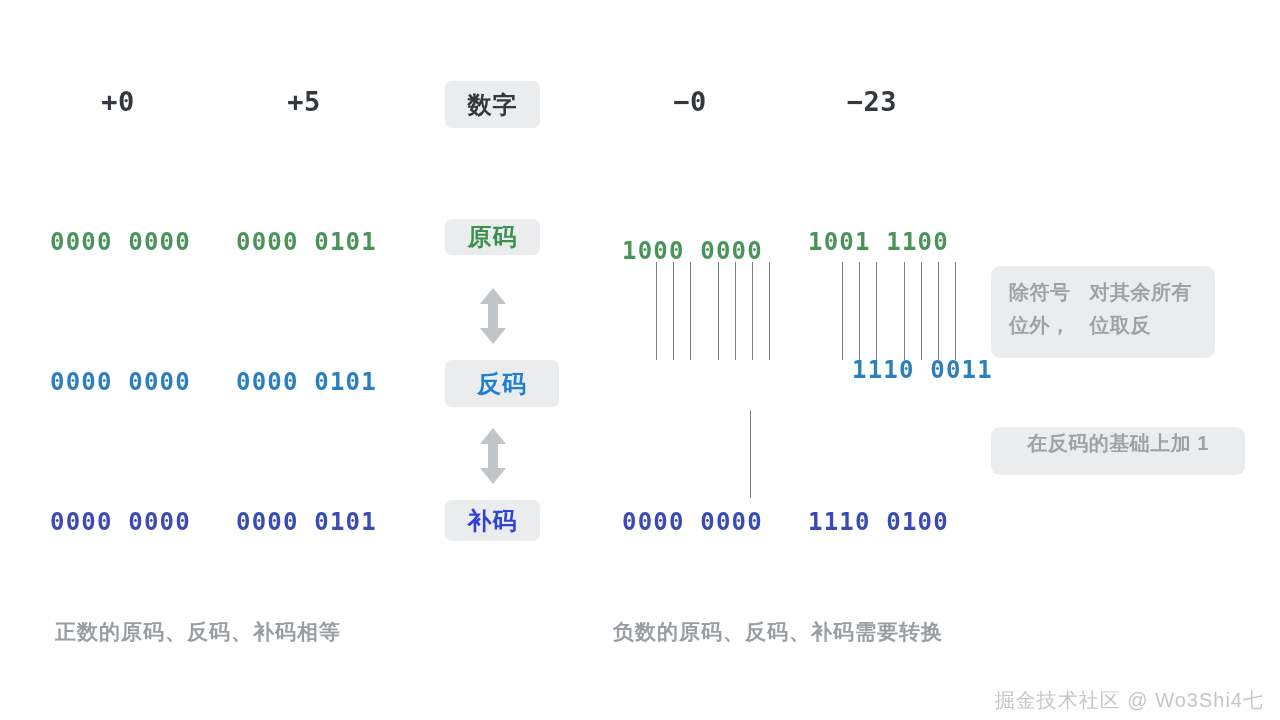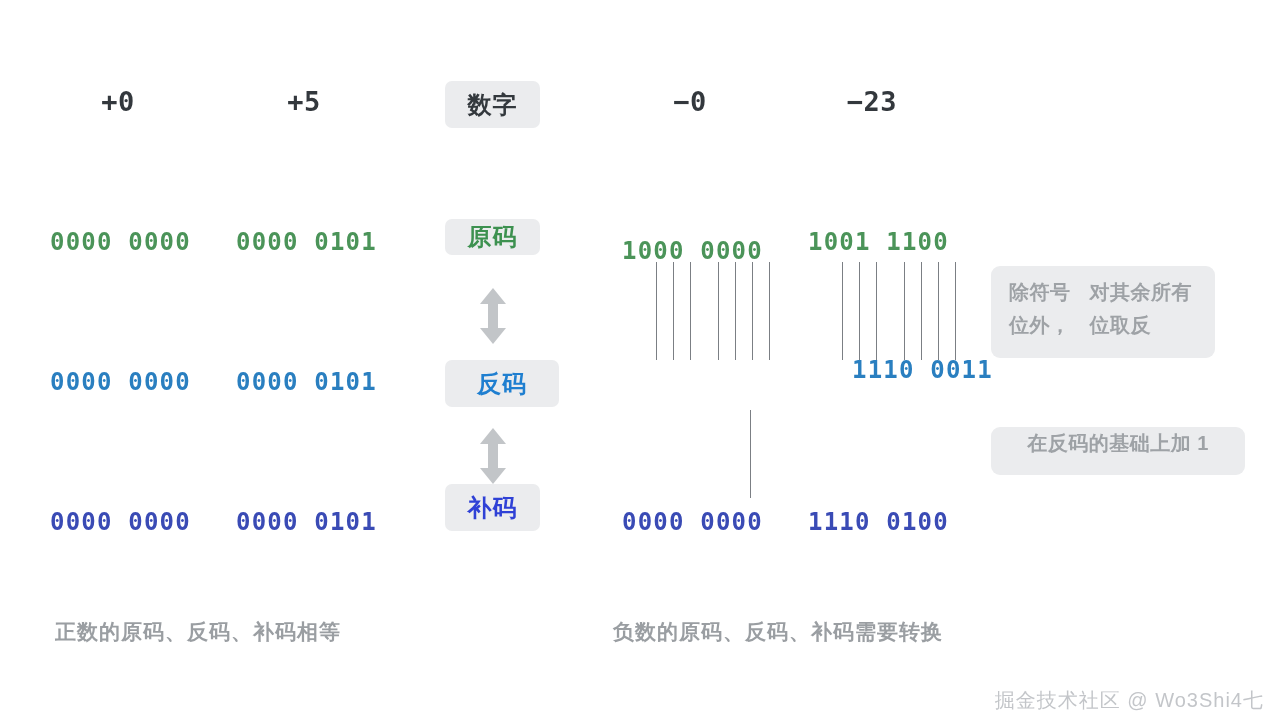--- a/index.html
+++ b/index.html
@@ -145,21 +145,21 @@
 
   <div class="abs chip t-blue" style="left:445px; top:360px; width:114px; height:47px;">反码</div>
 
 
   <div class="abs bits c-blue" style="left:808px; top:356px;margin-left:44px;">1110 0011</div>
 
   <div class="abs bits c-indigo" style="left:50px; top:508px;">0000 0000</div>
 
   <div class="abs bits c-indigo" style="left:236px; top:508px;">0000 0101</div>
 
-  <div class="abs chip t-indigo" style="left:445px; top:484px; width:95px; height:47px;text-align:center;">补码</div>
+  <div class="abs chip t-indigo" style="left:445px; top:500px; width:95px; height:41px;text-align:center;">补码</div>
 
   <div class="abs bits c-indigo" style="left:622px; top:508px;">0000 0000</div>
 
   <div class="abs bits c-indigo" style="left:808px; top:508px;">1110 0100</div>
 
   <svg class="dbl-arrow" style="left:478px; top:288px;" width="30" height="56" viewBox="0 0 30 56">
     <polygon points="15,0 28,16 20,16 20,40 28,40 15,56 2,40 10,40 10,16 2,16" fill="#c2c5c8"></polygon>
   </svg>
 
   <svg class="dbl-arrow" style="left:478px; top:428px;" width="30" height="56" viewBox="0 0 30 56">

